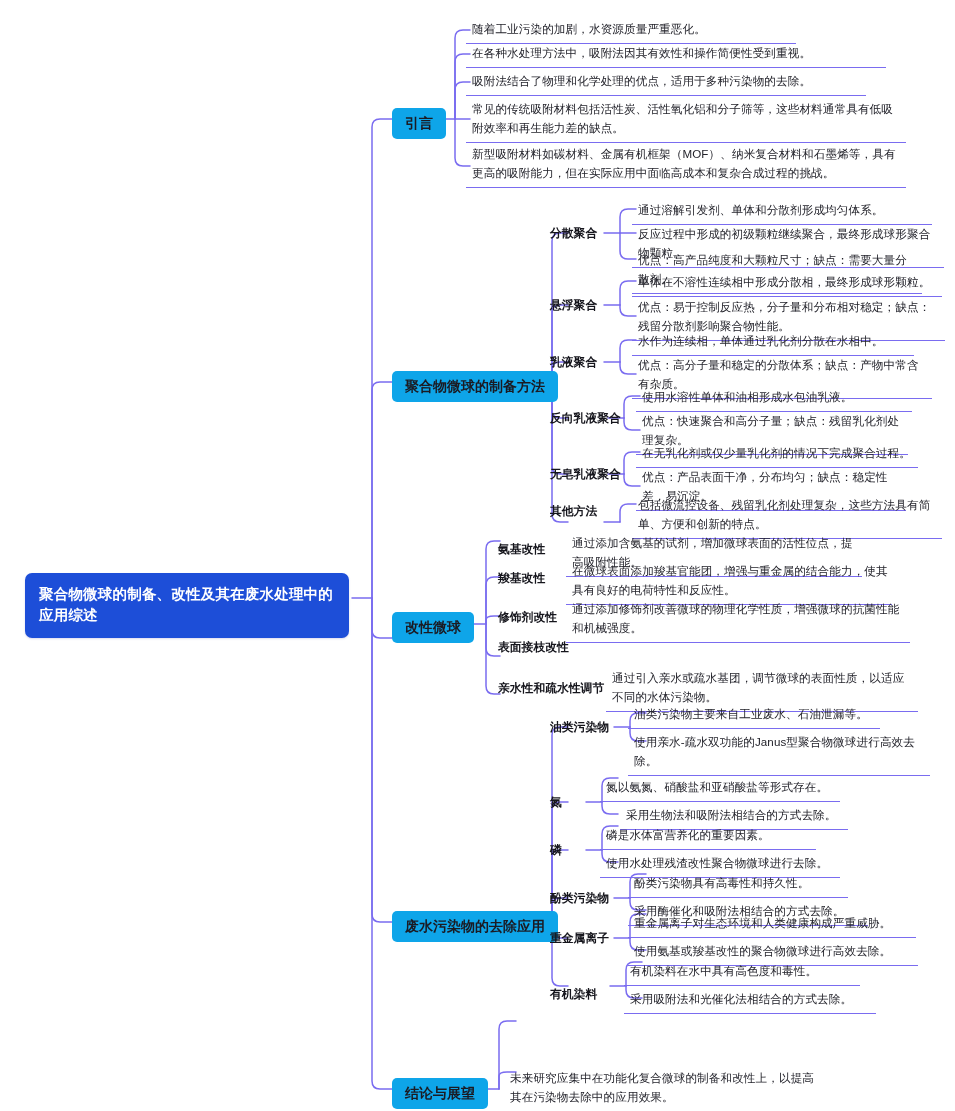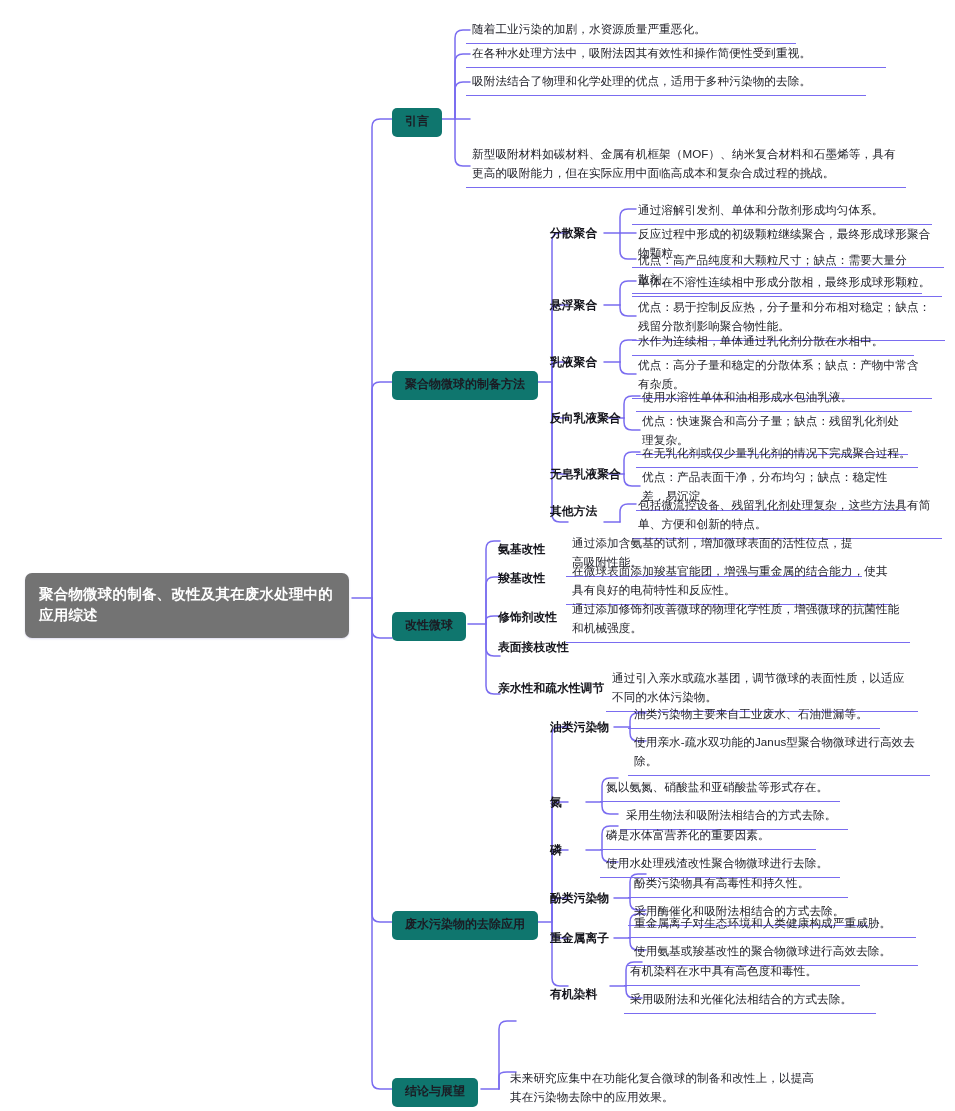--- a/index.html
+++ b/index.html
@@ -21,38 +21,38 @@
     width: 955px; height: 1111px;
     pointer-events: none;
   }
   .node {
     position: absolute;
     display: flex;
     align-items: center;
   }
   
   .root-node {
-    background: #737373;
+    background: #1d4ed8;
     color: #ffffff;
     border-radius: 7px;
     padding: 11px 14px 12px 14px;
     font-size: 14.5px;
     font-weight: 700;
     line-height: 1.45;
     letter-spacing: .2px;
     width: 324px;
     box-shadow: 0 1px 2px rgba(60,50,160,.18);
   }
   
   .branch-pill {
-    background: #0f766e;
+    background: #0ea5e9;
     color: #1b1b23;
     border-radius: 5px;
     padding: 6px 13px 7px 13px;
-    font-size: 12px;
+    font-size: 14px;
     font-weight: 700;
     white-space: nowrap;
     line-height: 1.3;
   }
   
   .sub-label {
     color: #15151c;
     font-size: 11.8px;
     font-weight: 700;
     white-space: nowrap;
@@ -173,20 +173,21 @@
     <span>聚合物微球的制备、改性及其在废水处理中的应用综述</span>
   </div>
 
   <div class="node" style="left:392px; top:108px;">
     <span class="branch-pill">引言</span>
   </div>
 
   <div class="leaf" style="left:466px; top:18px; width:330px;">随着工业污染的加剧，水资源质量严重恶化。</div>
   <div class="leaf" style="left:466px; top:70px; width:400px;">吸附法结合了物理和化学处理的优点，适用于多种污染物的去除。</div>
   <div class="leaf" style="left:466px; top:42px; width:420px;">在各种水处理方法中，吸附法因其有效性和操作简便性受到重视。</div>
+  <div class="leaf" style="left:466px; top:98px; width:440px;">常见的传统吸附材料包括活性炭、活性氧化铝和分子筛等，这些材料通常具有低吸附效率和再生能力差的缺点。</div>
   <div class="leaf" style="left:466px; top:143px; width:440px;">新型吸附材料如碳材料、金属有机框架（MOF）、纳米复合材料和石墨烯等，具有更高的吸附能力，但在实际应用中面临高成本和复杂合成过程的挑战。</div>
 
   <div class="node" style="left:392px; top:371px;">
     <span class="branch-pill">聚合物微球的制备方法</span>
   </div>
 
   <div class="node" style="left:548px; top:226px;">
     <span class="sub-label">分散聚合</span>
   </div>
   <div class="leaf" style="left:632px; top:199px; width:300px;">通过溶解引发剂、单体和分散剂形成均匀体系。</div>

